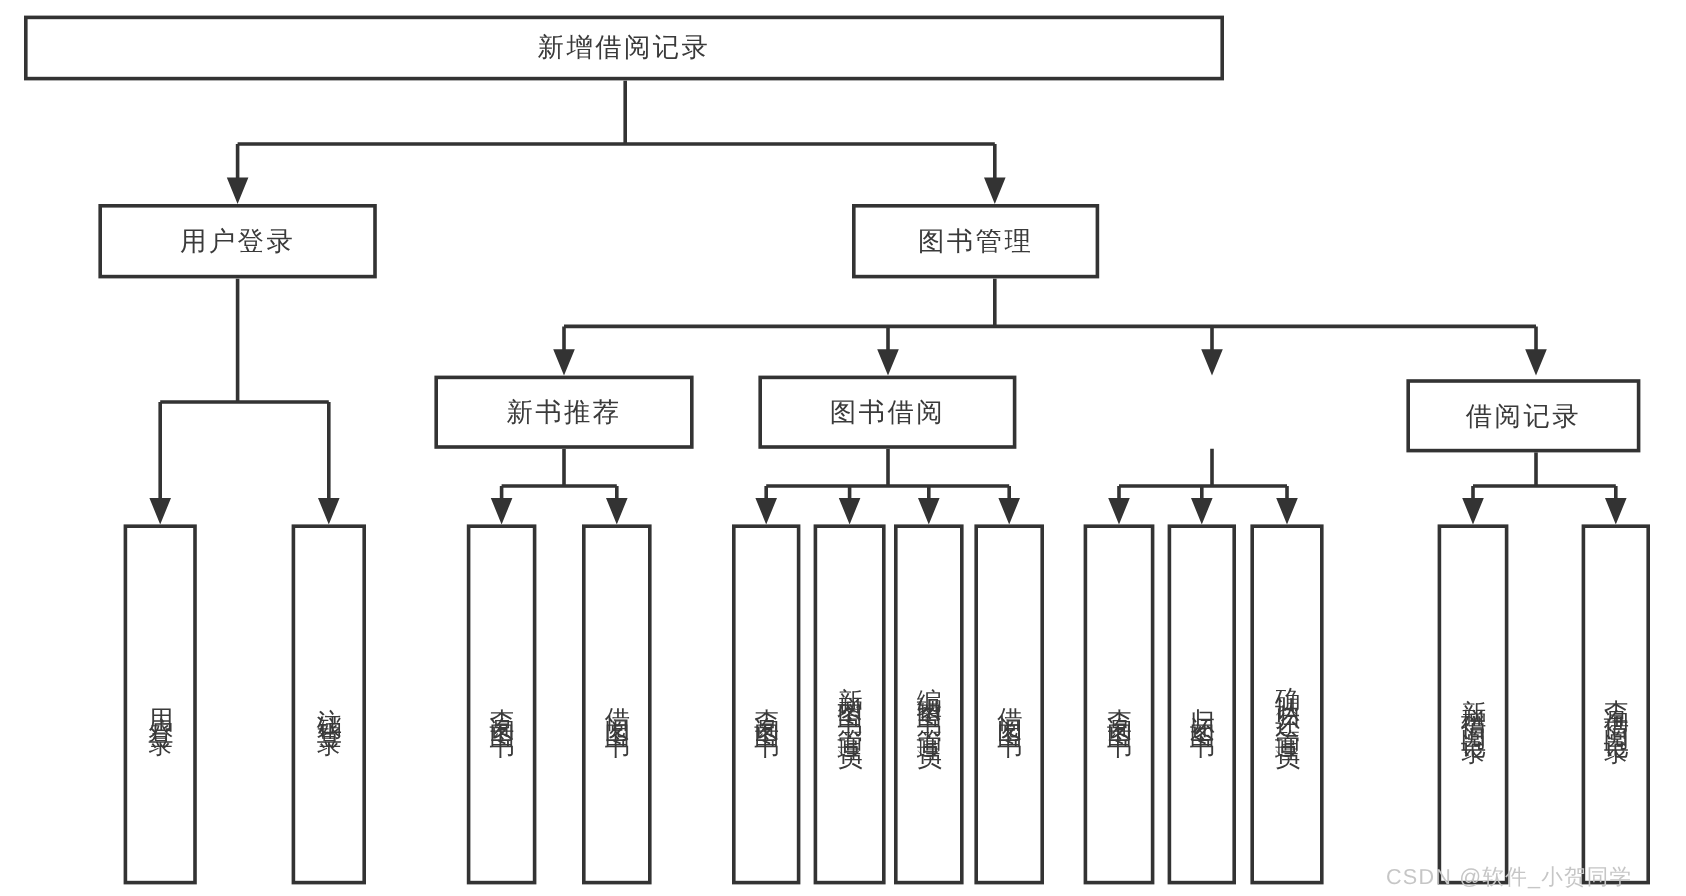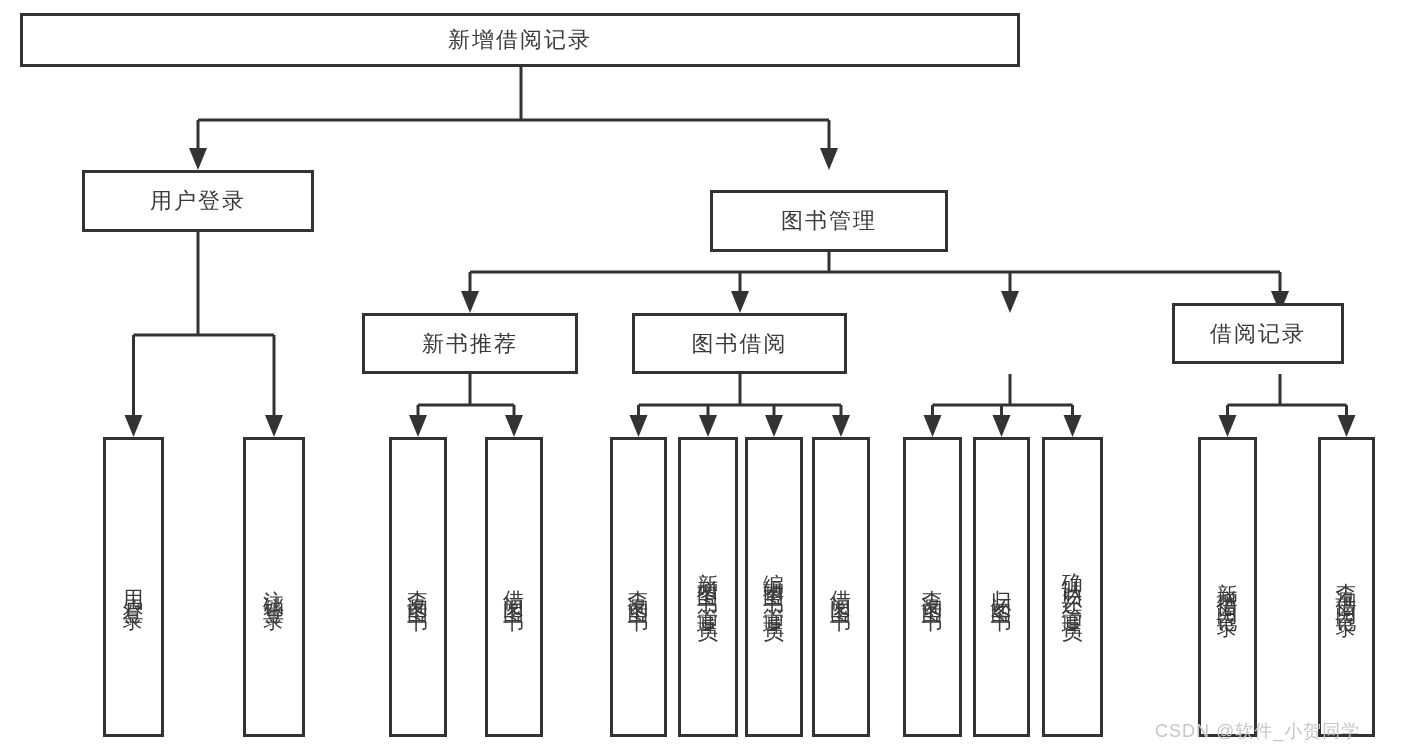--- a/index.html
+++ b/index.html
@@ -104,25 +104,25 @@
              M923.5 415 H941.5 L932.5 437 Z
              M992.5 415 H1010.5 L1001.5 437 Z
              M1063.5 415 H1081.5 L1072.5 437 Z
              M1218.5 415 H1236.5 L1227.5 437 Z
              M1337.5 415 H1355.5 L1346.5 437 Z"></path>
   </svg>
 
   <div class="node h" style="left:20px; top:13px; width:1000px; height:54px;">新增借阅记录</div>
 
   <div class="node h" style="left:82px; top:170px; width:232px; height:62px;">用户登录</div>
-  <div class="node h" style="left:710px; top:170px; width:238px; height:62px;margin-top:20px;">图书管理</div>
+  <div class="node h" style="left:710px; top:170px; width:206px; height:62px;">图书管理</div>
 
   <div class="node h" style="left:632px; top:313px; width:215px; height:61px;">图书借阅</div>
   <div class="node h" style="left:362px; top:313px; width:216px; height:61px;">新书推荐</div>
-  <div class="node h" style="left:1172px; top:303px; width:172px; height:61px;">借阅记录</div>
+  <div class="node h" style="left:1172px; top:316px; width:195px; height:61px;">借阅记录</div>
 
   <div class="node v" style="left:103px; top:437px; width:61px; height:300px;">用户登录</div>
   <div class="node v" style="left:243px; top:437px; width:62px; height:300px;">注销登录</div>
 
   <div class="node v" style="left:389px; top:437px; width:58px; height:300px;">查询图书</div>
   <div class="node v" style="left:485px; top:437px; width:58px; height:300px;">借阅图书</div>
 
   <div class="node v" style="left:610px; top:437px; width:57px; height:300px;">查询图书</div>
   <div class="node v" style="left:678px; top:437px; width:60px; height:300px;">新增图书（管理员）</div>
   <div class="node v" style="left:745px; top:437px; width:58px; height:300px;">编辑图书（管理员）</div>

